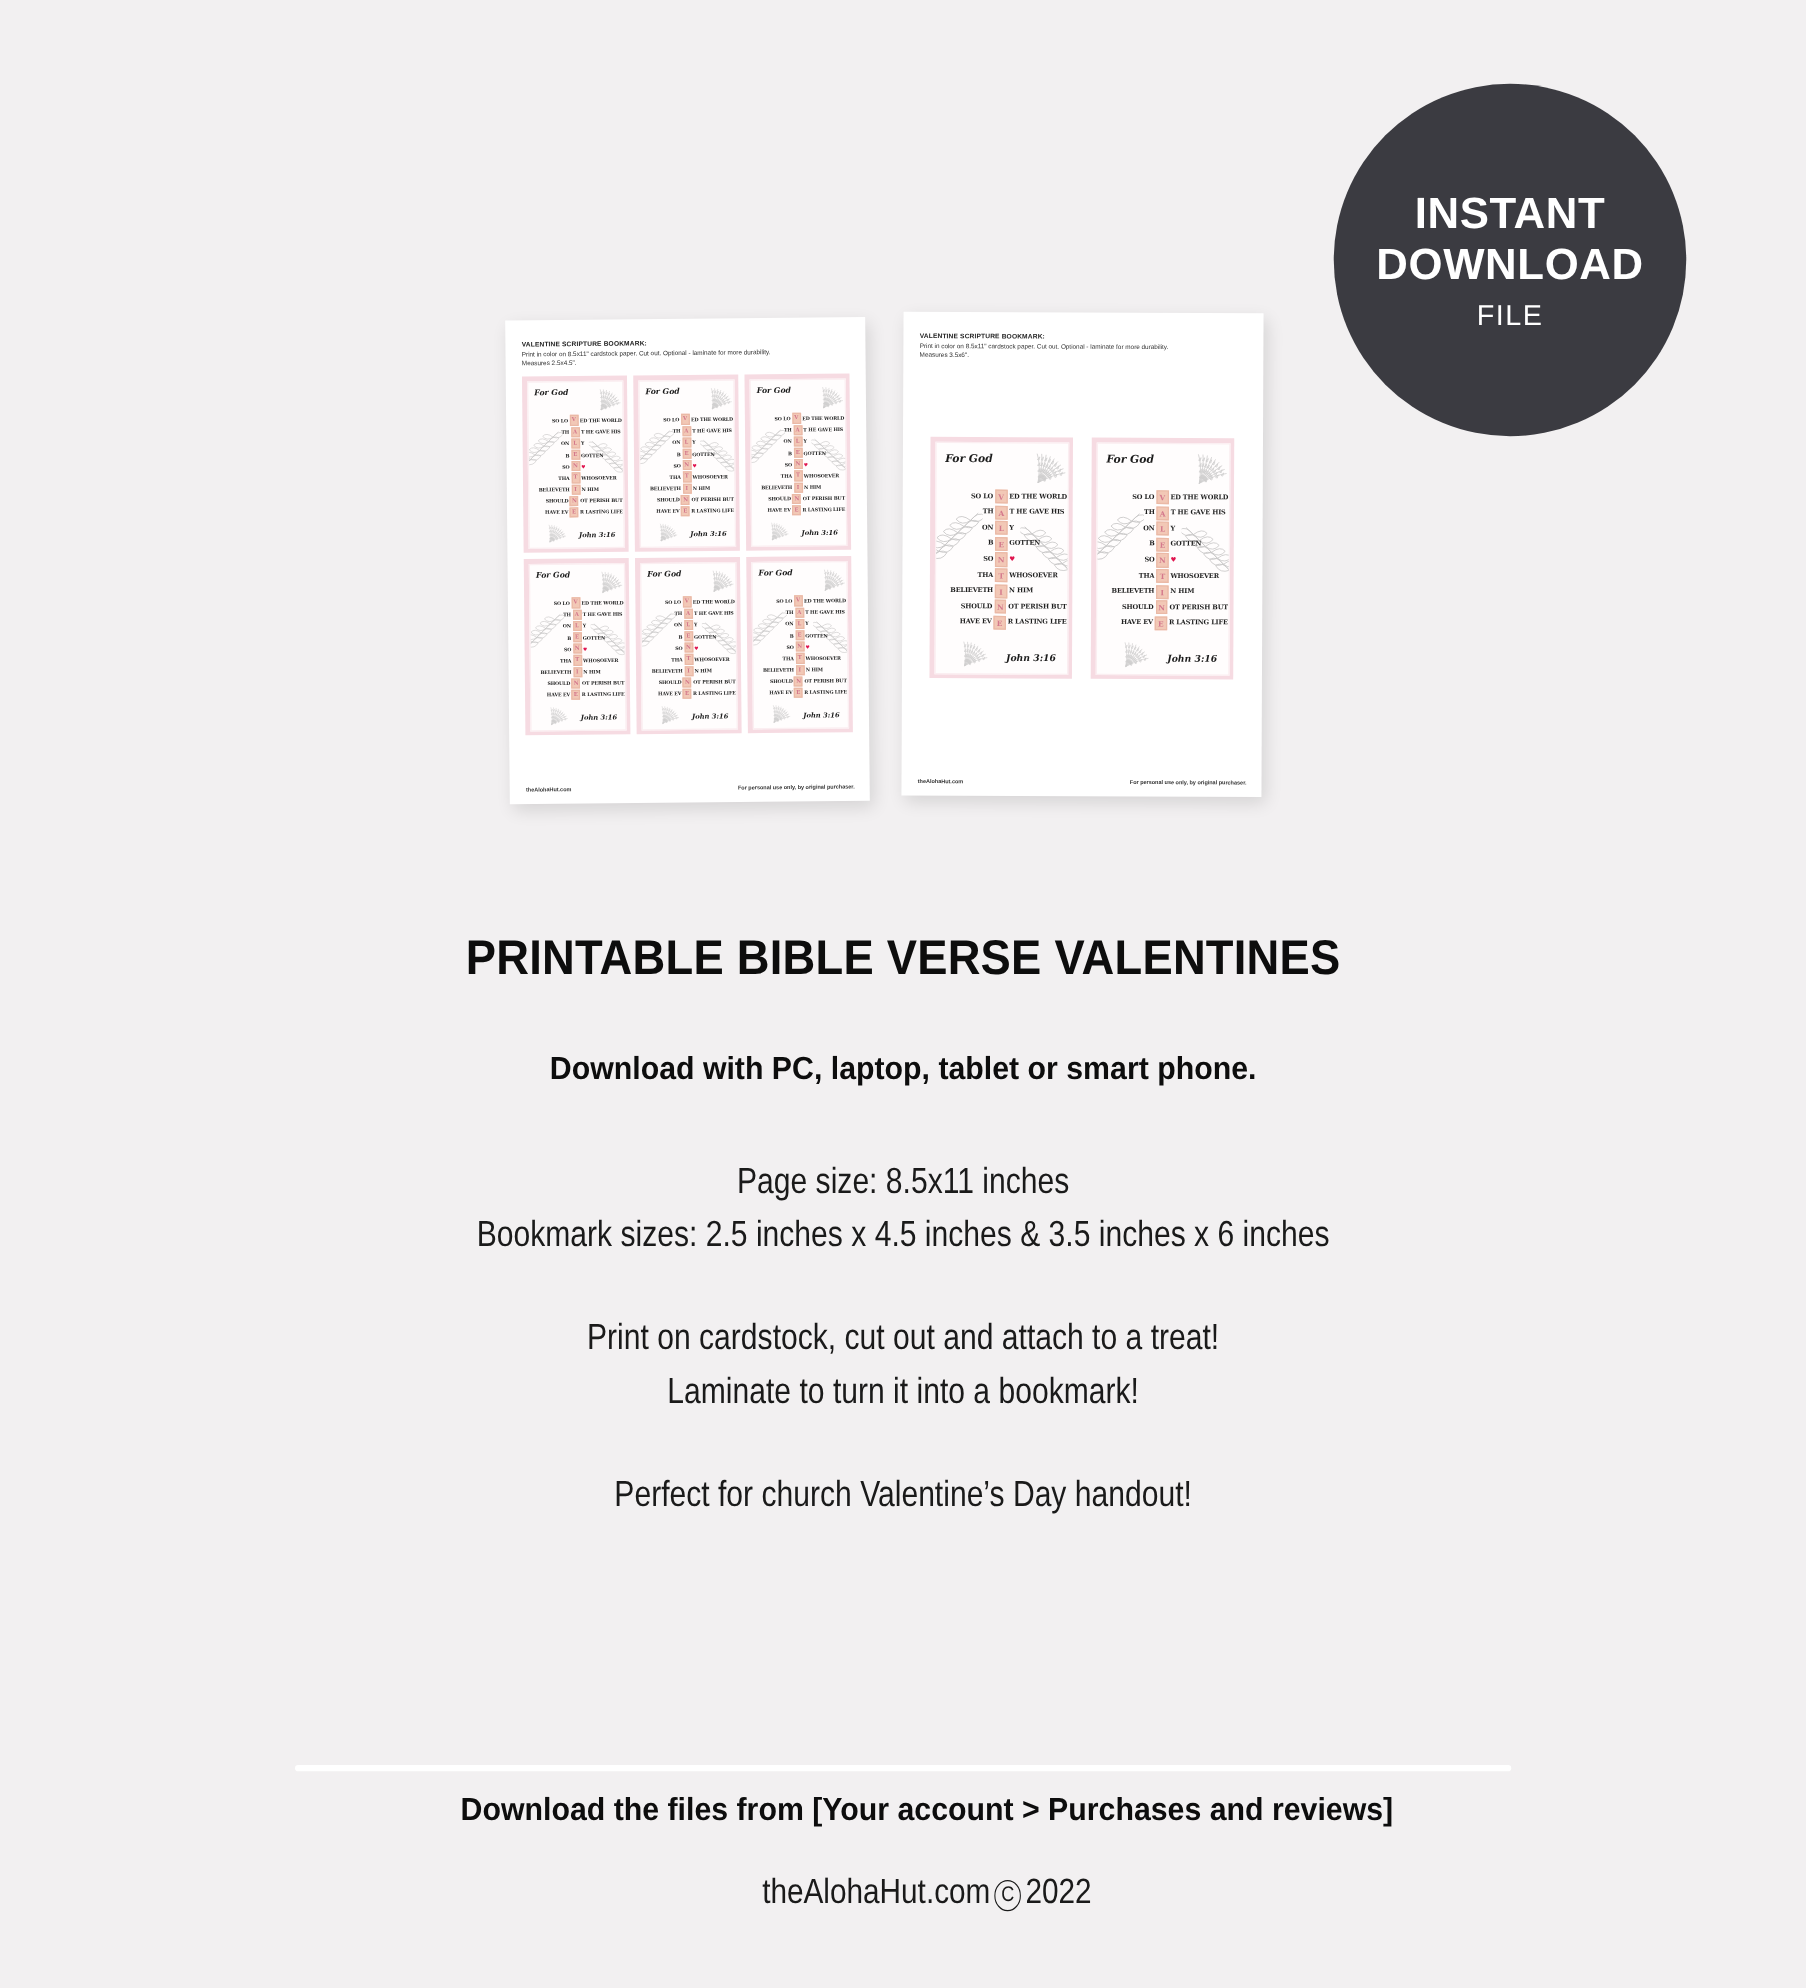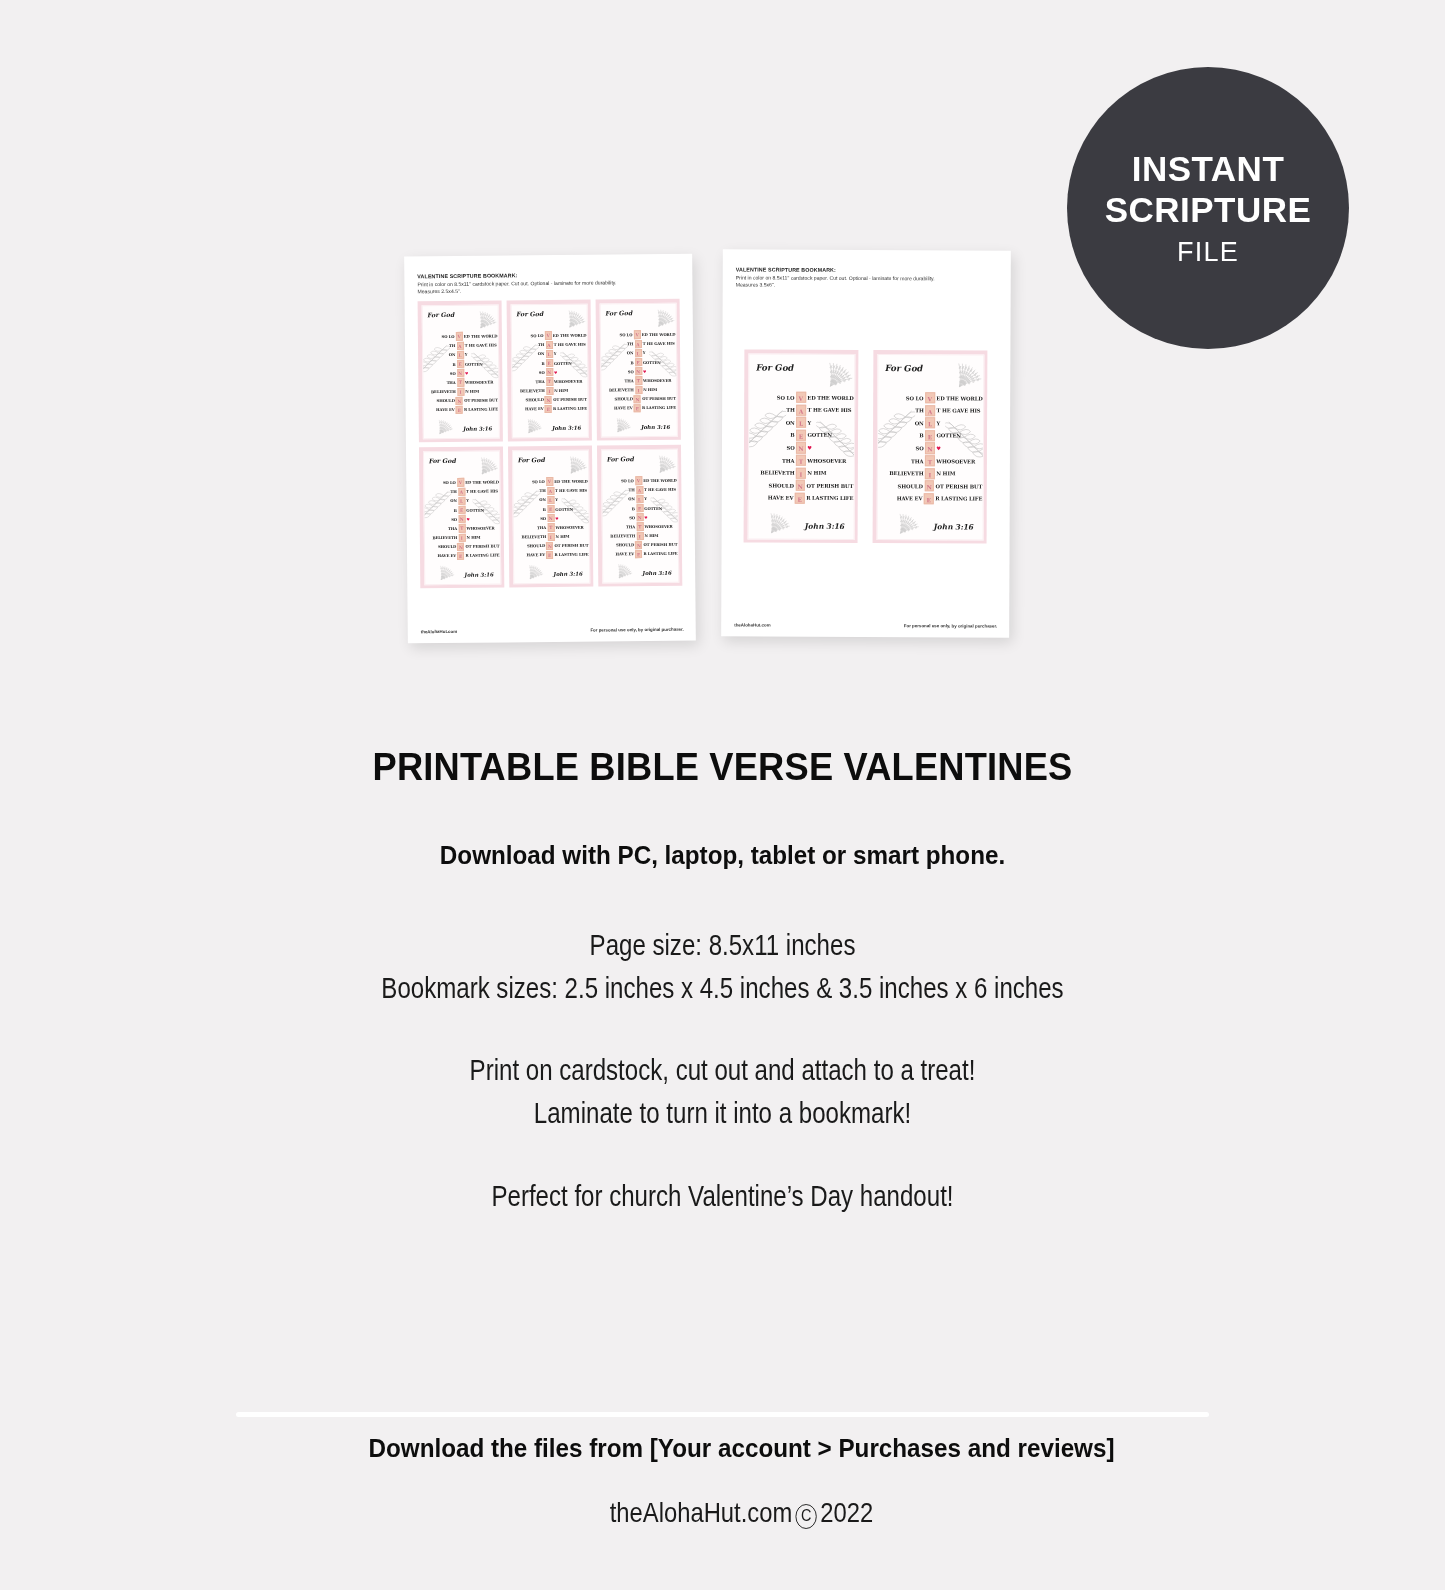--- a/index.html
+++ b/index.html
@@ -35,21 +35,21 @@
     text-align: center;
   }
   .badge-line1, .badge-line2 {
     font-weight: 700;
     font-size: 35px;
     letter-spacing: 0.5px;
     line-height: 1.18;
   }
   .badge-line3 {
     font-weight: 400;
-    font-size: 27px;
+    font-size: 23px;
     letter-spacing: 1.2px;
     margin-top: 7px;
   }
 
   
   .mockups {
     position: absolute;
     left: 0; top: 230px;
     width: 1168px; height: 430px;
   }
@@ -292,21 +292,21 @@
     margin: 0 4px;
   }
 </style>
 </head>
 <body>
 
 <div id="page">
 
   <div class="badge">
     <div class="badge-line1">INSTANT</div>
-    <div class="badge-line2">SCRIPTURE</div>
+    <div class="badge-line2">DOWNLOAD</div>
     <div class="badge-line3">FILE</div>
   </div>
 
   <div class="mockups">
 
     <div class="sheet sheet-a">
       <div class="sheet-head">
         <div class="hl1">VALENTINE SCRIPTURE BOOKMARK:</div>
         <div class="hl2">Print in color on 8.5x11" cardstock paper. Cut out. Optional - laminate for more durability.</div>
         <div class="hl3">Measures 2.5x4.5".</div>

